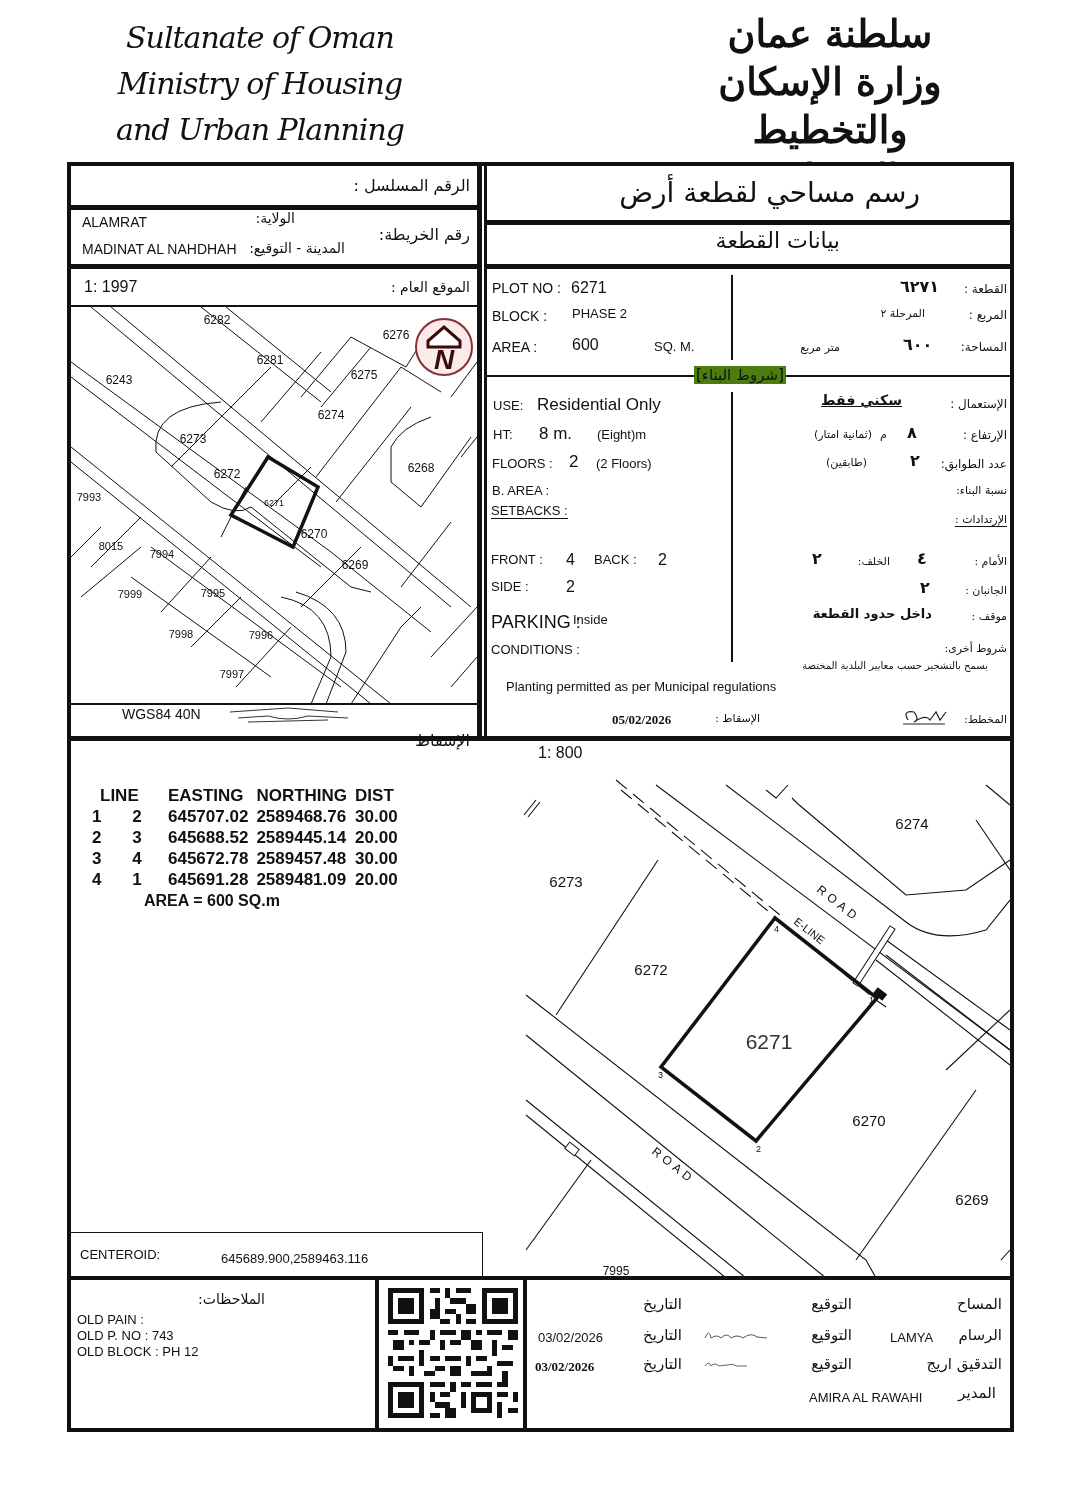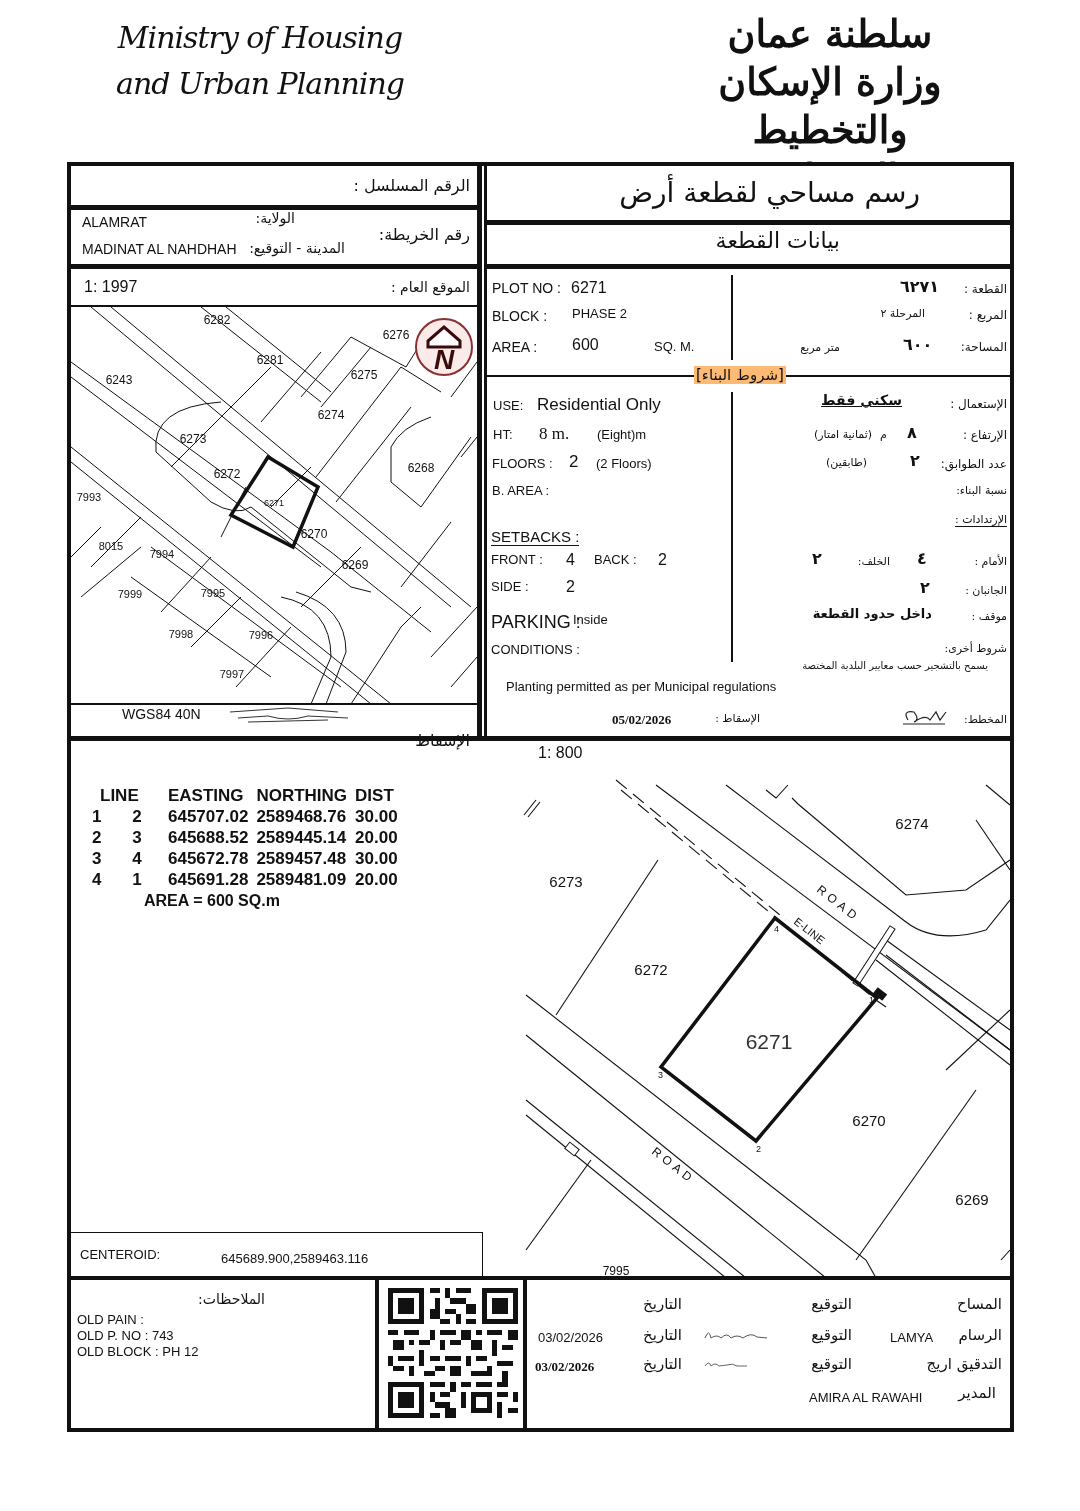--- a/index.html
+++ b/index.html
@@ -19,20 +19,21 @@
   .serifb { font-family:"Liberation Serif", serif; font-weight:bold; }
   .thin-v { position:absolute; width:1px; background:#111; }
   svg text { font-family:"Liberation Sans", sans-serif; }
   .coord-table { position:absolute; left:88px; top:785px; border-collapse:collapse; font-weight:bold; font-size:17px; }
   .coord-table td, .coord-table th { padding:0 4px; line-height:21px; text-align:left; font-weight:bold; }
 </style>
 </head>
 <body>
 
 <div class="hdr-en">
+  <div>Sultanate of Oman</div>
   <div>Ministry of Housing</div>
   <div>and Urban Planning</div>
 </div>
 <div class="hdr-ar">
   <div>سلطنة عمان</div>
   <div>وزارة الإسكان</div>
   <div>والتخطيط العمراني</div>
 </div>
 
 <div class="box" style="left:67px; top:162px; width:947px; height:1270px;"></div>
@@ -149,48 +150,48 @@
 <div class="t rtl ar sm" style="right:73px; top:308px;">المربع :</div>
 
 <div class="t md" style="left:492px; top:339px;">AREA :</div>
 <div class="t lg" style="left:572px; top:336px;">600</div>
 <div class="t md" style="left:654px; top:339px; font-size:13px;">SQ. M.</div>
 <div class="t rtl ar sm" style="right:240px; top:341px; font-size:11px;">متر مربع</div>
 <div class="t ar lg" style="left:903px; top:335px; font-weight:bold;">٦٠٠</div>
 <div class="t rtl ar sm" style="right:73px; top:340px;">المساحة:</div>
 
 <div class="hline" style="left:484px; top:375px; width:530px; height:2px;"></div>
-<div class="t rtl ar" style="left:694px; top:366px; background:#fdba74; padding:0 2px; font-size:15px;text-align:right;">[شروط البناء]</div>
+<div class="t rtl ar" style="left:694px; top:366px; background:#4d7c0f; padding:0 2px; font-size:15px;text-align:right;">[شروط البناء]</div>
 
 <div class="thin-v" style="left:731px; top:392px; height:270px; width:2px;"></div>
 
 <div class="t md" style="left:493px; top:398px; font-size:13px;">USE:</div>
 <div class="t lg" style="left:537px; top:395px; font-size:17px;">Residential Only</div>
 <div class="t rtl ar md" style="right:178px; top:392px; font-weight:bold; text-decoration:underline;">سكني فقط</div>
 <div class="t rtl ar sm" style="right:73px; top:397px;">الإستعمال :</div>
 
 <div class="t md" style="left:493px; top:427px; font-size:13px;">HT:</div>
-<div class="t lg" style="left:539px; top:424px; font-size:17px;font-family:Liberation Serif, serif;">8 m.</div>
+<div class="t lg" style="left:539px; top:424px; font-size:17px;">8 m.</div>
 <div class="t md" style="left:597px; top:427px; font-size:13px;">(Eight)m</div>
 <div class="t rtl ar sm" style="right:208px; top:428px; font-size:11px;">(ثمانية امتار)</div>
 <div class="t ar sm" style="left:880px; top:428px; font-size:11px;">م</div>
 <div class="t ar lg" style="left:907px; top:423px; font-weight:bold;">٨</div>
 <div class="t rtl ar sm" style="right:73px; top:428px;">الإرتفاع :</div>
 
 <div class="t md" style="left:492px; top:456px; font-size:13px;">FLOORS :</div>
 <div class="t lg" style="left:569px; top:452px; font-size:17px;">2</div>
 <div class="t md" style="left:596px; top:456px; font-size:13px;">(2 Floors)</div>
 <div class="t rtl ar sm" style="right:213px; top:456px; font-size:11px;">(طابقين)</div>
 <div class="t ar lg" style="left:910px; top:451px; font-weight:bold;">٢</div>
 <div class="t rtl ar sm" style="right:73px; top:457px;">عدد الطوابق:</div>
 
 <div class="t md" style="left:492px; top:483px; font-size:13px;">B. AREA :</div>
 <div class="t rtl ar sm" style="right:73px; top:484px; font-size:11px;">نسبة البناء:</div>
 
-<div class="t md" style="left:491px; top:528px; font-size:15px; border-bottom:1px solid #111;">SETBACKS :</div>
+<div class="t md" style="left:491px; top:503px; font-size:13px; border-bottom:1px solid #111;">SETBACKS :</div>
 <div class="t rtl ar sm" style="right:73px; top:513px; font-size:11px; border-bottom:1px solid #111;">الإرتدادات :</div>
 
 <div class="t md" style="left:491px; top:552px; font-size:13px;">FRONT :</div>
 <div class="t lg" style="left:566px; top:551px;">4</div>
 <div class="t md" style="left:594px; top:552px; font-size:13px;">BACK :</div>
 <div class="t lg" style="left:658px; top:551px;">2</div>
 <div class="t ar lg" style="left:812px; top:549px; font-weight:bold;">٢</div>
 <div class="t rtl ar sm" style="right:190px; top:555px; font-size:11px;">الخلف:</div>
 <div class="t ar lg" style="left:917px; top:549px; font-weight:bold;">٤</div>
 <div class="t rtl ar sm" style="right:73px; top:555px; font-size:11px;">الأمام :</div>

